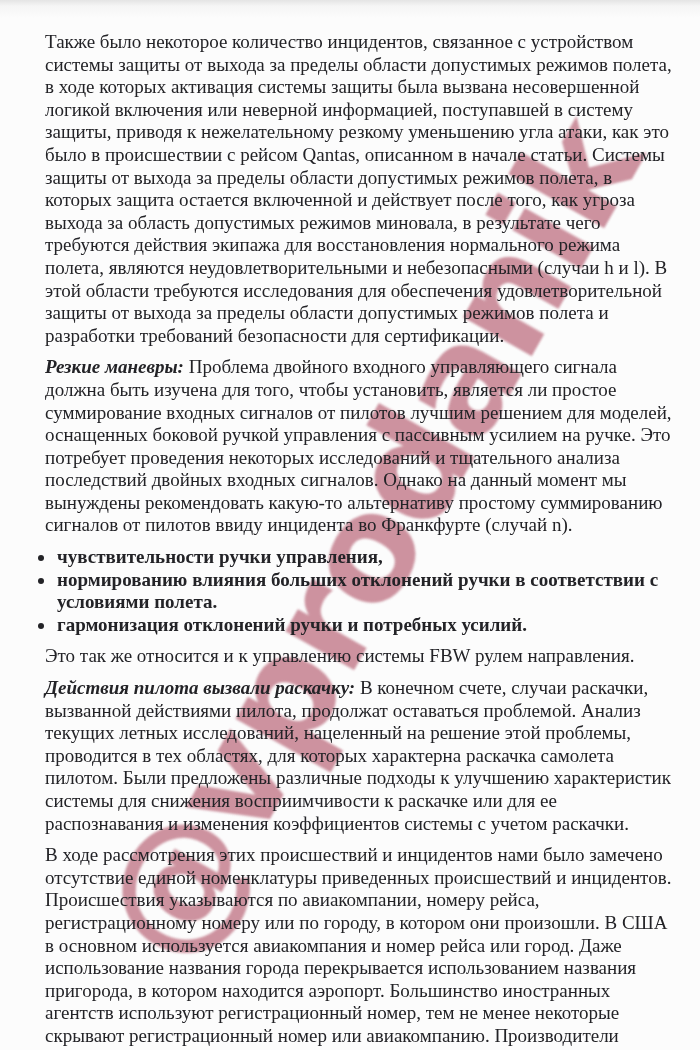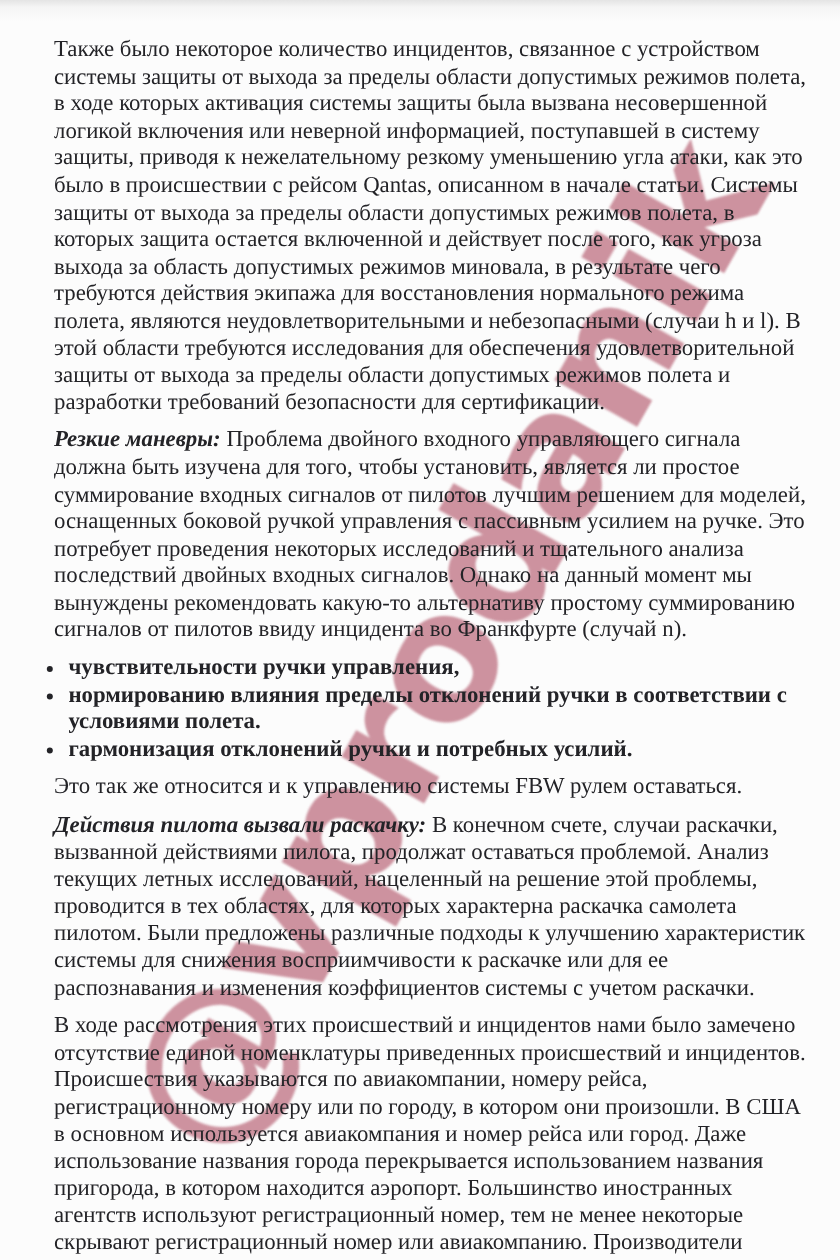--- a/index.html
+++ b/index.html
@@ -82,24 +82,24 @@
 
 <div class="page">
 
   <p>Также было некоторое количество инцидентов, связанное с устройством системы защиты от выхода за пределы области допустимых режимов полета, в ходе которых активация системы защиты была вызвана несовершенной логикой включения или неверной информацией, поступавшей в систему защиты, приводя к нежелательному резкому уменьшению угла атаки, как это было в происшествии с рейсом Qantas, описанном в начале статьи. Системы защиты от выхода за пределы области допустимых режимов полета, в которых защита остается включенной и действует после того, как угроза выхода за область допустимых режимов миновала, в результате чего требуются действия экипажа для восстановления нормального режима полета, являются неудовлетворительными и небезопасными (случаи h и l). В этой области требуются исследования для обеспечения удовлетворительной защиты от выхода за пределы области допустимых режимов полета и разработки требований безопасности для сертификации.</p>
 
   <p><span class="lead-in">Резкие маневры:</span><span> Проблема двойного входного управляющего сигнала должна быть изучена для того, чтобы установить, является ли простое суммирование входных сигналов от пилотов лучшим решением для моделей, оснащенных боковой ручкой управления с пассивным усилием на ручке. Это потребует проведения некоторых исследований и тщательного анализа последствий двойных входных сигналов. Однако на данный момент мы вынуждены рекомендовать какую-то альтернативу простому суммированию сигналов от пилотов ввиду инцидента во Франкфурте (случай n).</span></p>
 
 
   <ul class="bullet-list">
     <li>чувствительности ручки управления,</li>
-    <li>нормированию влияния пределы отклонений ручки в соответствии с условиями полета.</li>
+    <li>нормированию влияния больших отклонений ручки в соответствии с условиями полета.</li>
     <li>гармонизация отклонений ручки и потребных усилий.</li>
   </ul>
 
-  <p>Это так же относится и к управлению системы FBW рулем оставаться.</p>
+  <p>Это так же относится и к управлению системы FBW рулем направления.</p>
 
   <p><span class="lead-in">Действия пилота вызвали раскачку:</span><span> В конечном счете, случаи раскачки, вызванной действиями пилота, продолжат оставаться проблемой. Анализ текущих летных исследований, нацеленный на решение этой проблемы, проводится в тех областях, для которых характерна раскачка самолета пилотом. Были предложены различные подходы к улучшению характеристик системы для снижения восприимчивости к раскачке или для ее распознавания и изменения коэффициентов системы с учетом раскачки.</span></p>
 
 
   <p>В ходе рассмотрения этих происшествий и инцидентов нами было замечено отсутствие единой номенклатуры приведенных происшествий и инцидентов. Происшествия указываются по авиакомпании, номеру рейса, регистрационному номеру или по городу, в котором они произошли. В США в основном используется авиакомпания и номер рейса или город. Даже использование названия города перекрывается использованием названия пригорода, в котором находится аэропорт. Большинство иностранных агентств используют регистрационный номер, тем не менее некоторые скрывают регистрационный номер или авиакомпанию. Производители используют серийный номер, что может сделать затруднительным поиск информации по инциденту. Было бы намного проще, если бы все использовали регистрационный номер.</p>
 
 </div>
 
 </body></html>

